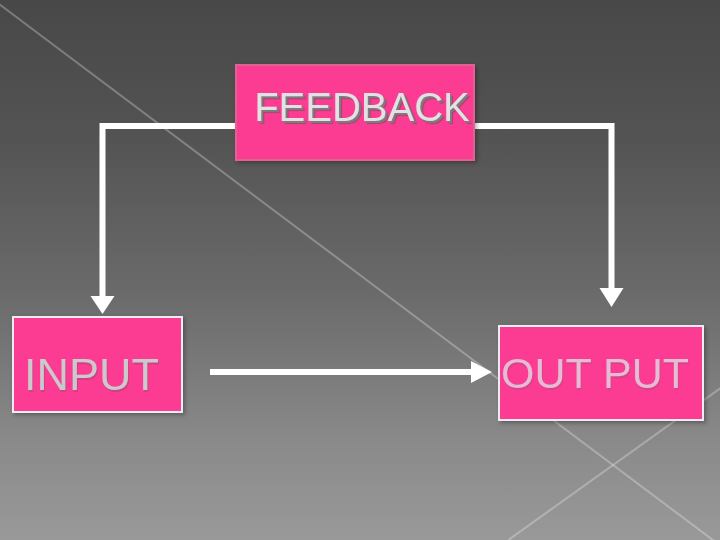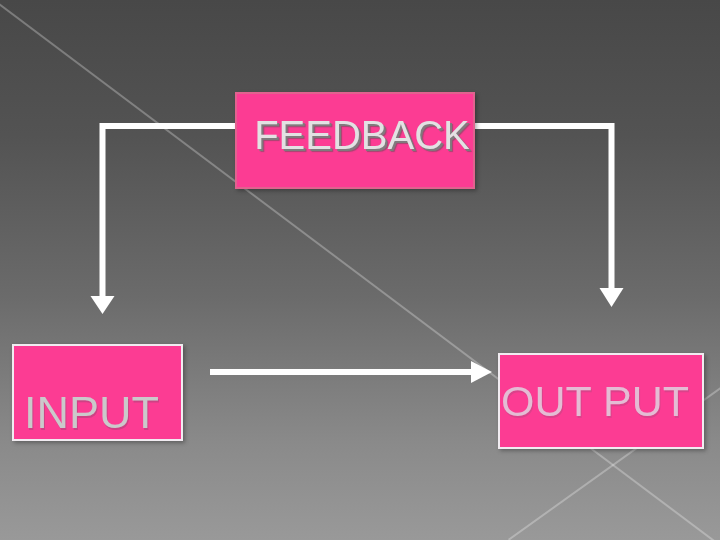--- a/index.html
+++ b/index.html
@@ -23,31 +23,30 @@
     width: 720px; height: 540px;
   }
   .connectors polyline, .connectors line { stroke: #ffffff; stroke-width: 6; fill: none; }
   .connectors polygon { fill: #ffffff; stroke: none; }
   .node {
     position: absolute;
     display: flex; align-items: center; justify-content: center;
     box-sizing: border-box;
     background: #fc3c93;
     box-shadow: 2px 2px 4px rgba(0,0,0,0.3);
-    margin-top: 28px;
   }
   .node-feedback {
     left: 235px; top: 64px; width: 240px; height: 97px;
     border: 2px solid #e1628f;
     padding-bottom: 10px; padding-left: 14px;
   }
   .node-input {
     left: 12px; top: 316px; width: 171px; height: 97px;
     border: 2px solid #f1ecf1;
-    padding-top: 20px; padding-right: 12px; align-items: flex-end;
+    padding-top: 20px; padding-right: 12px;
   }
   .node-output {
     left: 498px; top: 325px; width: 206px; height: 96px;
     border: 2px solid #f1ecf1;
     padding-right: 12px;
   }
   .label-feedback {
     font-size: 40px; color: #e3e1e3;
     text-shadow: 2px 2px 0 rgba(125,125,125,0.95), 3px 3px 1px rgba(80,80,80,0.5);
   }

